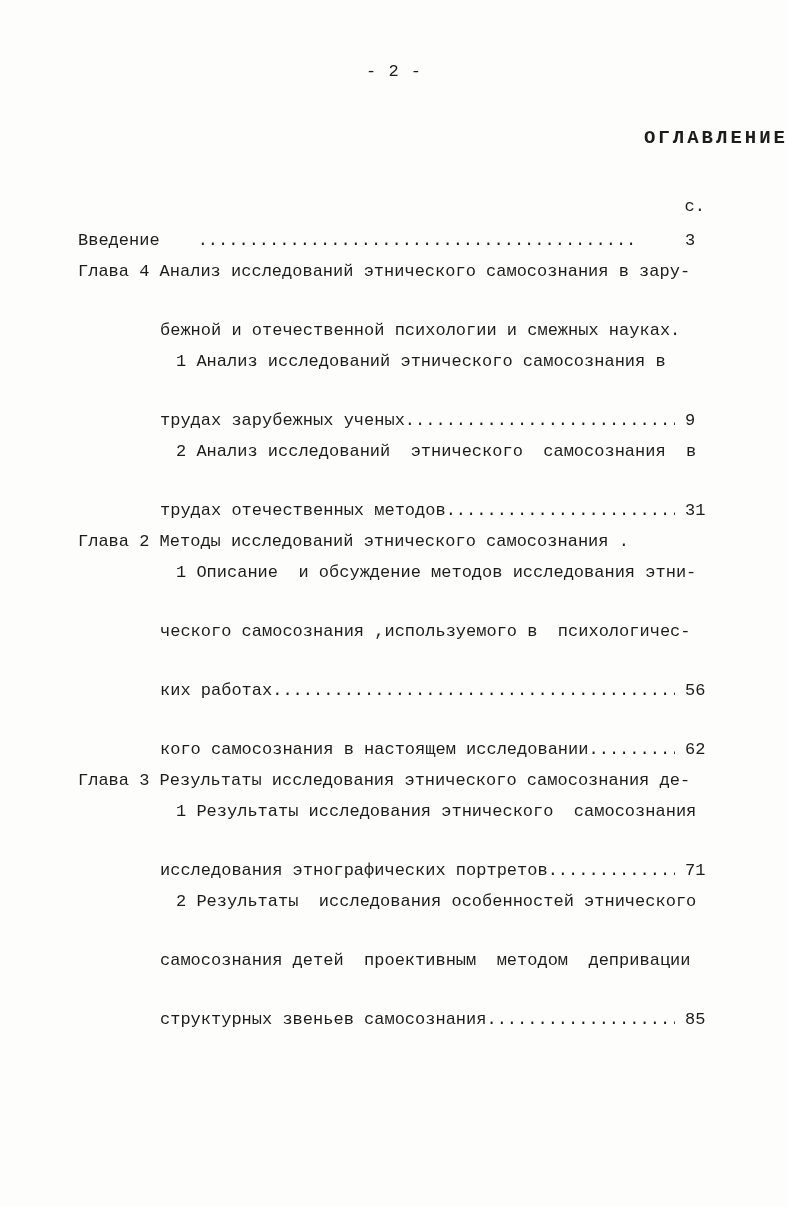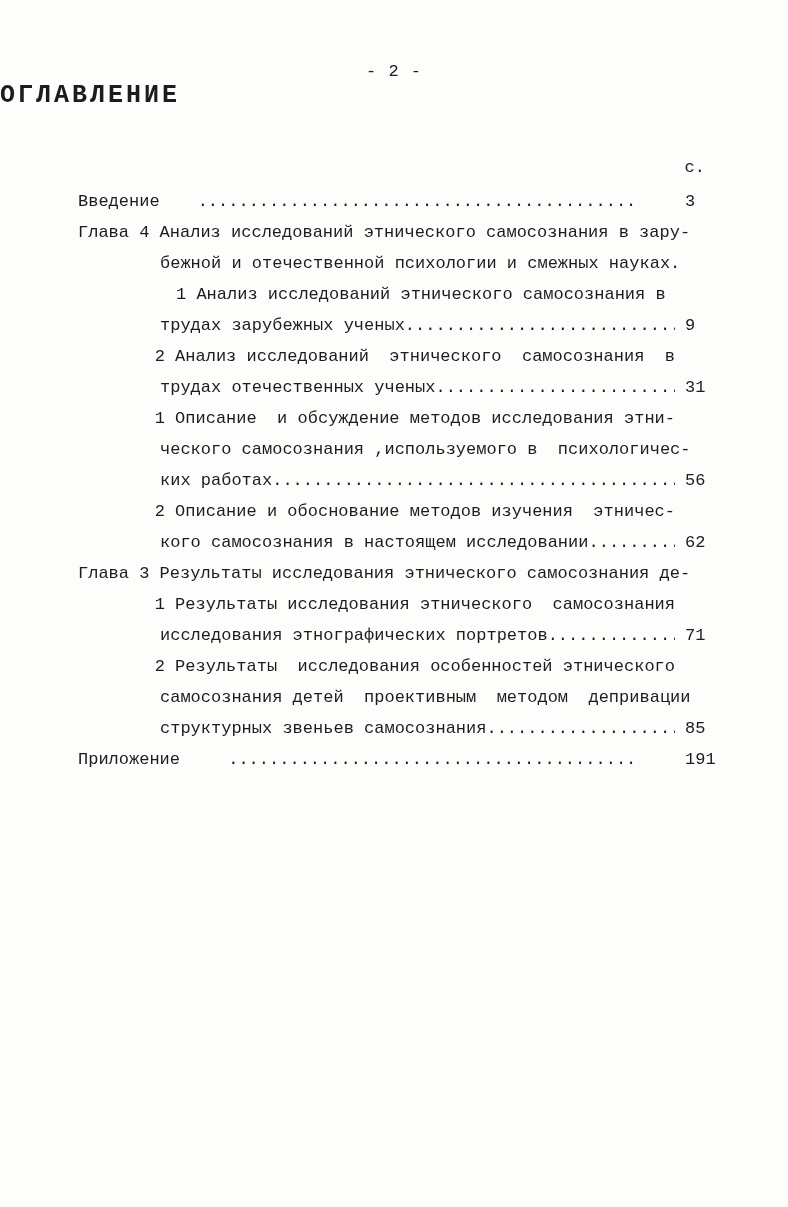--- a/index.html
+++ b/index.html
@@ -17,23 +17,24 @@
     font-family: "Liberation Mono", "DejaVu Sans Mono", monospace;
     font-size: 17px;
     overflow: hidden;
   }
   .page-num-top {
     text-align: center;
     padding-top: 62px;
     letter-spacing: 1px;
   }
   .doc-title {
-    text-align: left;
+    text-align: right;
+    margin-top: 46px;
     font-weight: bold;
-    font-size: 25px;
+    font-size: 19px;
     letter-spacing: 3px;
   }
   .content {
     margin-left: 78px;
     width: 657px;
   }
   .col-header {
     margin-top: 48px;
     text-align: right;
     padding-right: 30px;
@@ -43,22 +44,22 @@
     margin-top: 4px;
   }
   .toc-row {
     display: flex;
     align-items: baseline;
     height: 31px;
     line-height: 31px;
     white-space: pre;
   }
   .indent-0 { padding-left: 0; gap: 38px; }
-  .indent-1 { padding-left: 82px; }
-  .indent-2 { padding-left: 98px; justify-content: flex-end; }
+  .indent-1 { padding-left: 82px; margin-top: 28px; }
+  .indent-2 { padding-left: 98px; }
   .entry-text {
     flex: 0 0 auto;
     white-space: pre;
   }
   .leader {
     flex: 1 1 auto;
     overflow: hidden;
     white-space: nowrap;
     height: 31px;
   }
@@ -85,28 +86,27 @@
   <div class="content">
     <div class="col-header">с.</div>
 
     <div class="toc-list">
         <div class="toc-row indent-0"><span class="entry-text">Введение</span><span class="leader"></span><span class="page-num">3</span></div>
         <div class="toc-row indent-0"><span class="entry-text">Глава 4 Анализ исследований этнического самосознания в зару-</span><span class="spacer"></span><span class="page-num"></span></div>
         <div class="toc-row indent-1"><span class="entry-text">бежной и отечественной психологии и смежных науках.</span><span class="spacer"></span><span class="page-num"></span></div>
         <div class="toc-row indent-2"><span class="entry-text">1 Анализ исследований этнического самосознания в</span><span class="spacer"></span><span class="page-num"></span></div>
         <div class="toc-row indent-1"><span class="entry-text">трудах зарубежных ученых</span><span class="leader"></span><span class="page-num">9</span></div>
         <div class="toc-row indent-2"><span class="entry-text">2 Анализ исследований  этнического  самосознания  в</span><span class="spacer"></span><span class="page-num"></span></div>
-        <div class="toc-row indent-1"><span class="entry-text">трудах отечественных ученых</span><span class="leader"></span><span class="page-num">31</span></div>
+        <div class="toc-row indent-1"><span class="entry-text">трудах отечественных методов</span><span class="leader"></span><span class="page-num">31</span></div>
+        <div class="toc-row indent-0"><span class="entry-text">Глава 2 Методы исследований этнического самосознания .</span><span class="spacer"></span><span class="page-num"></span></div>
         <div class="toc-row indent-2"><span class="entry-text">1 Описание  и обсуждение методов исследования этни-</span><span class="spacer"></span><span class="page-num"></span></div>
         <div class="toc-row indent-1"><span class="entry-text">ческого самосознания ,используемого в  психологичес-</span><span class="spacer"></span><span class="page-num"></span></div>
         <div class="toc-row indent-1"><span class="entry-text">ких работах</span><span class="leader"></span><span class="page-num">56</span></div>
-        <div class="toc-row indent-2"><span class="entry-text">2 Описание и обоснование методов изучения  этничес-</span><span class="spacer"></span><span class="page-num"></span></div>
         <div class="toc-row indent-1"><span class="entry-text">кого самосознания в настоящем исследовании</span><span class="leader"></span><span class="page-num">62</span></div>
         <div class="toc-row indent-0"><span class="entry-text">Глава 3 Результаты исследования этнического самосознания де-</span><span class="spacer"></span><span class="page-num"></span></div>
         <div class="toc-row indent-2"><span class="entry-text">1 Результаты исследования этнического  самосознания</span><span class="spacer"></span><span class="page-num"></span></div>
         <div class="toc-row indent-1"><span class="entry-text">исследования этнографических портретов</span><span class="leader"></span><span class="page-num">71</span></div>
         <div class="toc-row indent-2"><span class="entry-text">2 Результаты  исследования особенностей этнического</span><span class="spacer"></span><span class="page-num"></span></div>
         <div class="toc-row indent-1"><span class="entry-text">самосознания детей  проективным  методом  депривации</span><span class="spacer"></span><span class="page-num"></span></div>
         <div class="toc-row indent-1"><span class="entry-text">структурных звеньев самосознания</span><span class="leader"></span><span class="page-num">85</span></div>
-        <div class="toc-row indent-0"><span class="entry-text">Приложение </span><span class="leader"></span><span class="page-num">191</span></div>
       </div>
   </div>
 </div>
 
 </body></html>

